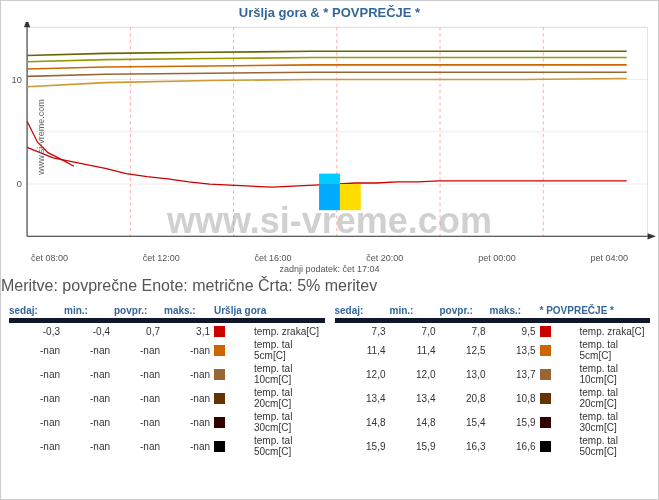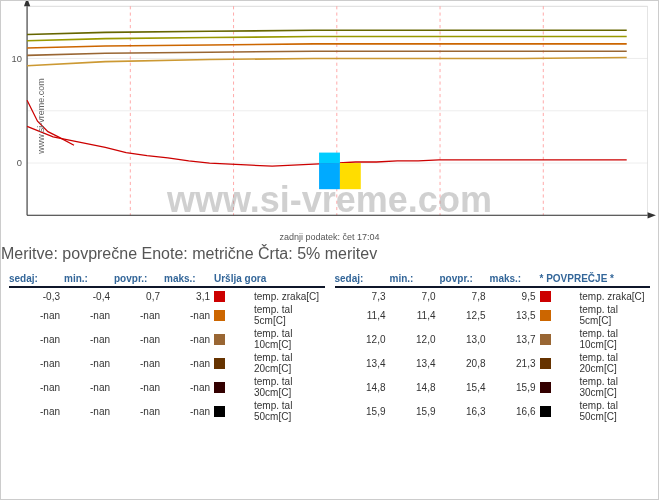--- a/index.html
+++ b/index.html
@@ -98,21 +98,21 @@
       flex: 1;
     }
 
     .section-header {
       display: grid;
       grid-template-columns: 55px 50px 50px 50px 1fr;
       font-size: 10px;
       color: #336699;
       font-weight: bold;
       padding: 2px 0;
-      border-bottom: 2px solid #0f172a;
+      border-bottom: 5px solid #0f172a;
       margin-bottom: 2px;
     }
 
     .data-row {
       display: grid;
       grid-template-columns: 55px 50px 50px 50px 14px 1fr;
       font-size: 10px;
       padding: 1px 0;
       align-items: center;
     }
@@ -133,20 +133,21 @@
     .row-label {
       font-size: 10px;
       color: #333;
       margin-left: 26px;
     }
   </style>
 </head>
 <body>
 
 <div id="chart-container">
+  <div id="chart-title">Uršlja gora &amp; * POVPREČJE *</div>
 
   <div id="chart-area">
     <div id="side-label">www.si-vreme.com</div>
     <svg id="chart-svg" viewBox="0 0 630 220" preserveAspectRatio="none">
 
       <rect x="25" y="5" width="595" height="200" fill="#fff" stroke="#ccc" stroke-width="0.5"></rect>
 
       <line x1="25" y1="155" x2="620" y2="155" stroke="#ddd" stroke-width="0.5"></line>
       <line x1="25" y1="105" x2="620" y2="105" stroke="#ddd" stroke-width="0.5"></line>
       <line x1="25" y1="55" x2="620" y2="55" stroke="#ddd" stroke-width="0.5"></line>
@@ -182,20 +183,28 @@
       <polyline points="25,95 35,115 45,125 55,130 70,138" fill="none" stroke="#cc0000" stroke-width="1.2"></polyline>
 
       <rect x="305" y="155" width="20" height="25" fill="#00aaff"></rect>
       <rect x="325" y="155" width="20" height="25" fill="#ffdd00"></rect>
       <rect x="305" y="145" width="20" height="10" fill="#00ccff"></rect>
 
     </svg>
     <div id="watermark">www.si-vreme.com</div>
   </div>
 
+  <div id="x-axis-labels">
+    <span>čet 08:00</span>
+    <span>čet 12:00</span>
+    <span>čet 16:00</span>
+    <span>čet 20:00</span>
+    <span>pet 00:00</span>
+    <span>pet 04:00</span>
+  </div>
 
   <div id="time-label">zadnji podatek: čet 17:04</div>
   <div id="meritve-label">Meritve: povprečne   Enote: metrične   Črta: 5% meritev</div>
 
   <div id="data-tables">
 
     <div class="data-section">
       <div class="section-header">
         <span>sedaj:</span>
         <span>min.:</span>
@@ -285,21 +294,21 @@
       <span class="val">12,0</span>
       <span class="val">13,0</span>
       <span class="val">13,7</span>
       <span class="color-box" style="background:#996633;"></span>
       <span class="row-label">temp. tal 10cm[C]</span>
     </div>
           <div class="data-row">
       <span class="val">13,4</span>
       <span class="val">13,4</span>
       <span class="val">20,8</span>
-      <span class="val">21,3</span>
+      <span class="val">10,8</span>
       <span class="color-box" style="background:#663300;"></span>
       <span class="row-label">temp. tal 20cm[C]</span>
     </div>
           <div class="data-row">
       <span class="val">14,8</span>
       <span class="val">14,8</span>
       <span class="val">15,4</span>
       <span class="val">15,9</span>
       <span class="color-box" style="background:#330000;"></span>
       <span class="row-label">temp. tal 30cm[C]</span>

